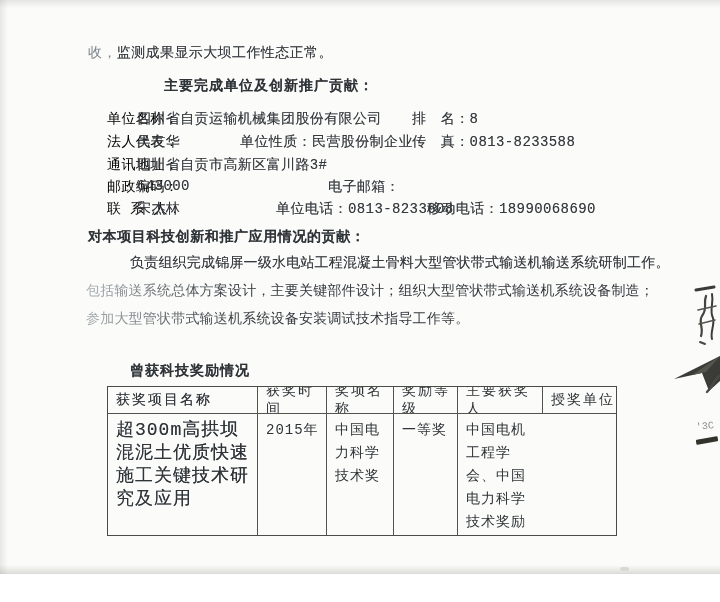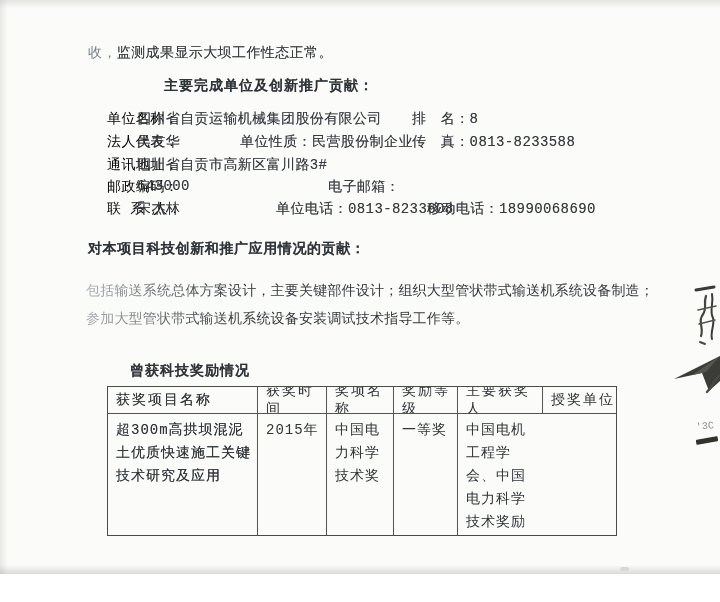--- a/index.html
+++ b/index.html
@@ -48,21 +48,21 @@
   .tr.body{height:121px;}
   .td{
     border-right:1px solid #54534e;
     padding:0 0 0 8px;box-sizing:border-box;
     font-size:14px;color:#2f3438;
     overflow:hidden;
   }
   .td:last-child{border-right:none;}
   .tr.head .td{display:flex;align-items:center;letter-spacing:2px;border-bottom:1px solid #54534e;}
   .tr.body .td{padding-top:5px;line-height:23px;letter-spacing:1px;white-space:normal;}
-  .td.project{font-size:14px;letter-spacing:.5px;padding-right:4px;}
+  .td.project{font-size:18px;letter-spacing:.5px;padding-right:4px;}
   .td.grantor{letter-spacing:1.5px;padding-right:4px;}
 
   .ink{position:absolute;}
 </style>
 </head>
 <body>
 
 <div class="page">
 
   <div class="edge edge-top"></div>
@@ -100,21 +100,22 @@
 
   <div class="t faded" style="left:107px;top:200px;">联 系 人：</div>
   <div class="t" style="left:137px;top:200px;">宋杰林</div>
   <div class="t inline-pair" style="left:276px;top:200px;">
     <span>单位电话：</span><span>0813-8233608</span>
   </div>
   <div class="t inline-pair" style="left:427px;top:200px;">
     <span>移动电话：</span><span>18990068690</span>
   </div>
 
-  <div class="t bold" style="left:88px;top:240px;letter-spacing:.6px;">对本项目科技创新和推广应用情况的贡献：</div>
+  <div class="t bold" style="left:88px;top:228px;letter-spacing:.6px;">对本项目科技创新和推广应用情况的贡献：</div>
+  <div class="t" style="left:130px;top:254px;letter-spacing:.2px;">负责组织完成锦屏一级水电站工程混凝土骨料大型管状带式输送机输送系统研制工作。</div>
   <div class="t fadeL-long" style="left:86px;top:282px;letter-spacing:.2px;">包括输送系统总体方案设计，主要关键部件设计；组织大型管状带式输送机系统设备制造；</div>
   <div class="t fadeL-long" style="left:86px;top:310px;letter-spacing:.2px;">参加大型管状带式输送机系统设备安装调试技术指导工作等。</div>
 
   <div class="t bold" style="left:130px;top:362px;">曾获科技奖励情况</div>
 
   <div class="awards-table">
     <div class="tr head">
       <div class="td fadeL-cell">获奖项目名称</div>
       <div class="td">获奖时间</div>
       <div class="td">奖项名称</div>

